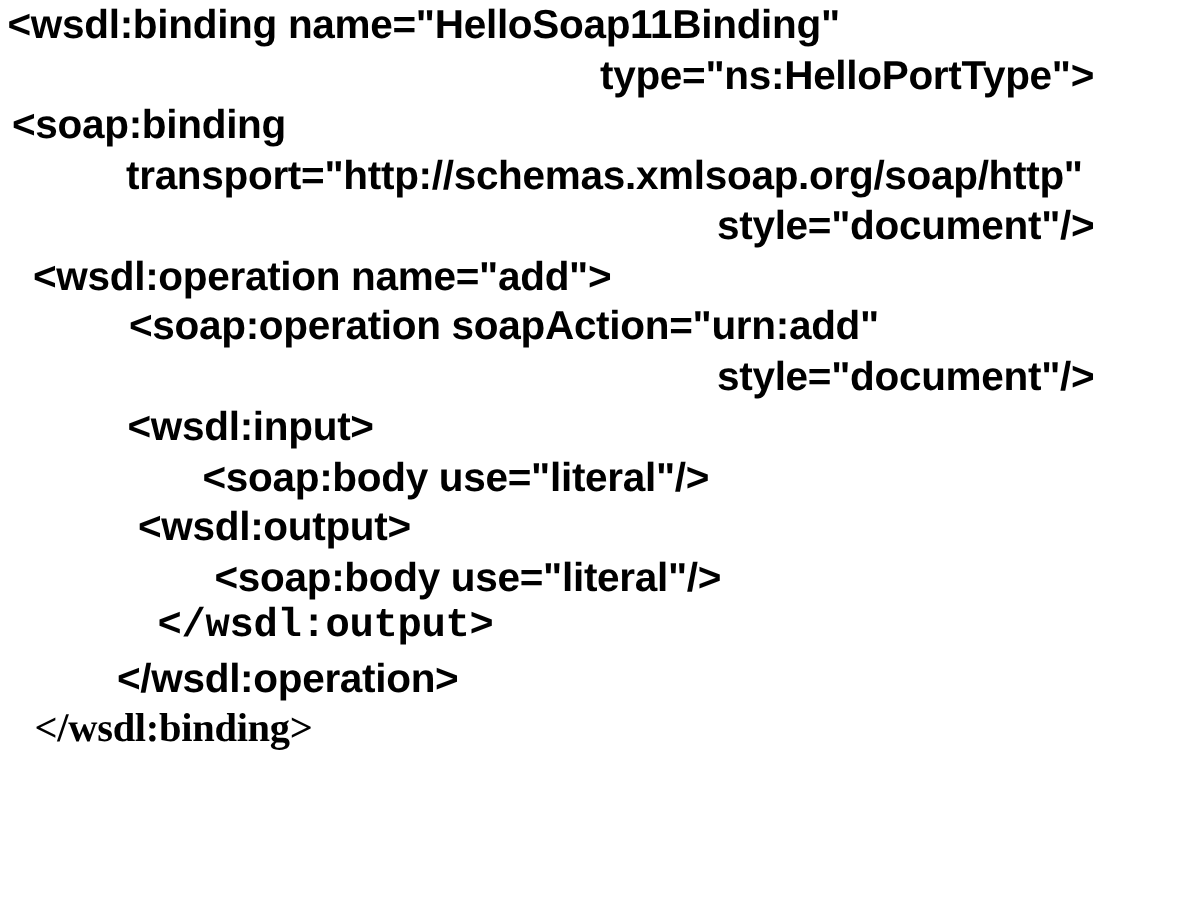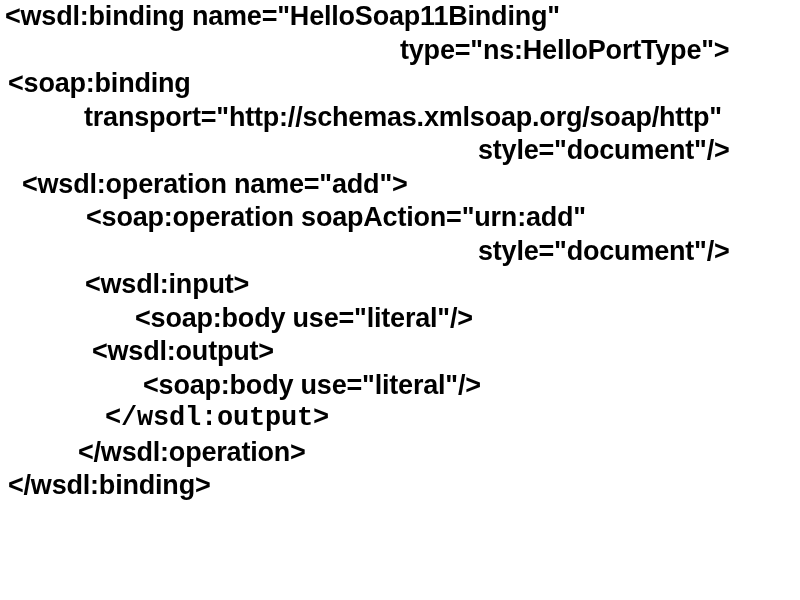--- a/index.html
+++ b/index.html
@@ -55,15 +55,15 @@
       <div class="code-line"><span class="txt" style="left: 478px;">style="document"/&gt;</span></div>
       <div class="code-line"><span class="txt" style="left: 22px;">&lt;wsdl:operation name="add"&gt;</span></div>
       <div class="code-line"><span class="txt" style="left: 86px;">&lt;soap:operation soapAction="urn:add"</span></div>
       <div class="code-line"><span class="txt" style="left: 478px;">style="document"/&gt;</span></div>
       <div class="code-line"><span class="txt" style="left: 85px; text-align: right;">&lt;wsdl:input&gt;</span></div>
       <div class="code-line"><span class="txt" style="left: 135px;">&lt;soap:body use="literal"/&gt;</span></div>
       <div class="code-line"><span class="txt" style="left: 92px;">&lt;wsdl:output&gt;</span></div>
       <div class="code-line"><span class="txt" style="left: 143px;">&lt;soap:body use="literal"/&gt;</span></div>
       <div class="code-line"><span class="txt" style="left: 105px; font-family: Liberation Mono, monospace;">&lt;/wsdl:output&gt;</span></div>
       <div class="code-line"><span class="txt" style="left: 38px; margin-left: 40px;">&lt;/wsdl:operation&gt;</span></div>
-      <div class="code-line"><span class="txt" style="left: 8px;">&lt;/wsdl:binding&gt;</span></div>
+      <div class="code-line"><span class="txt" style="left: 23px; font-family: Liberation Serif, serif;">&lt;/wsdl:binding&gt;</span></div>
     </div>
 </div>
 
 </body></html>

